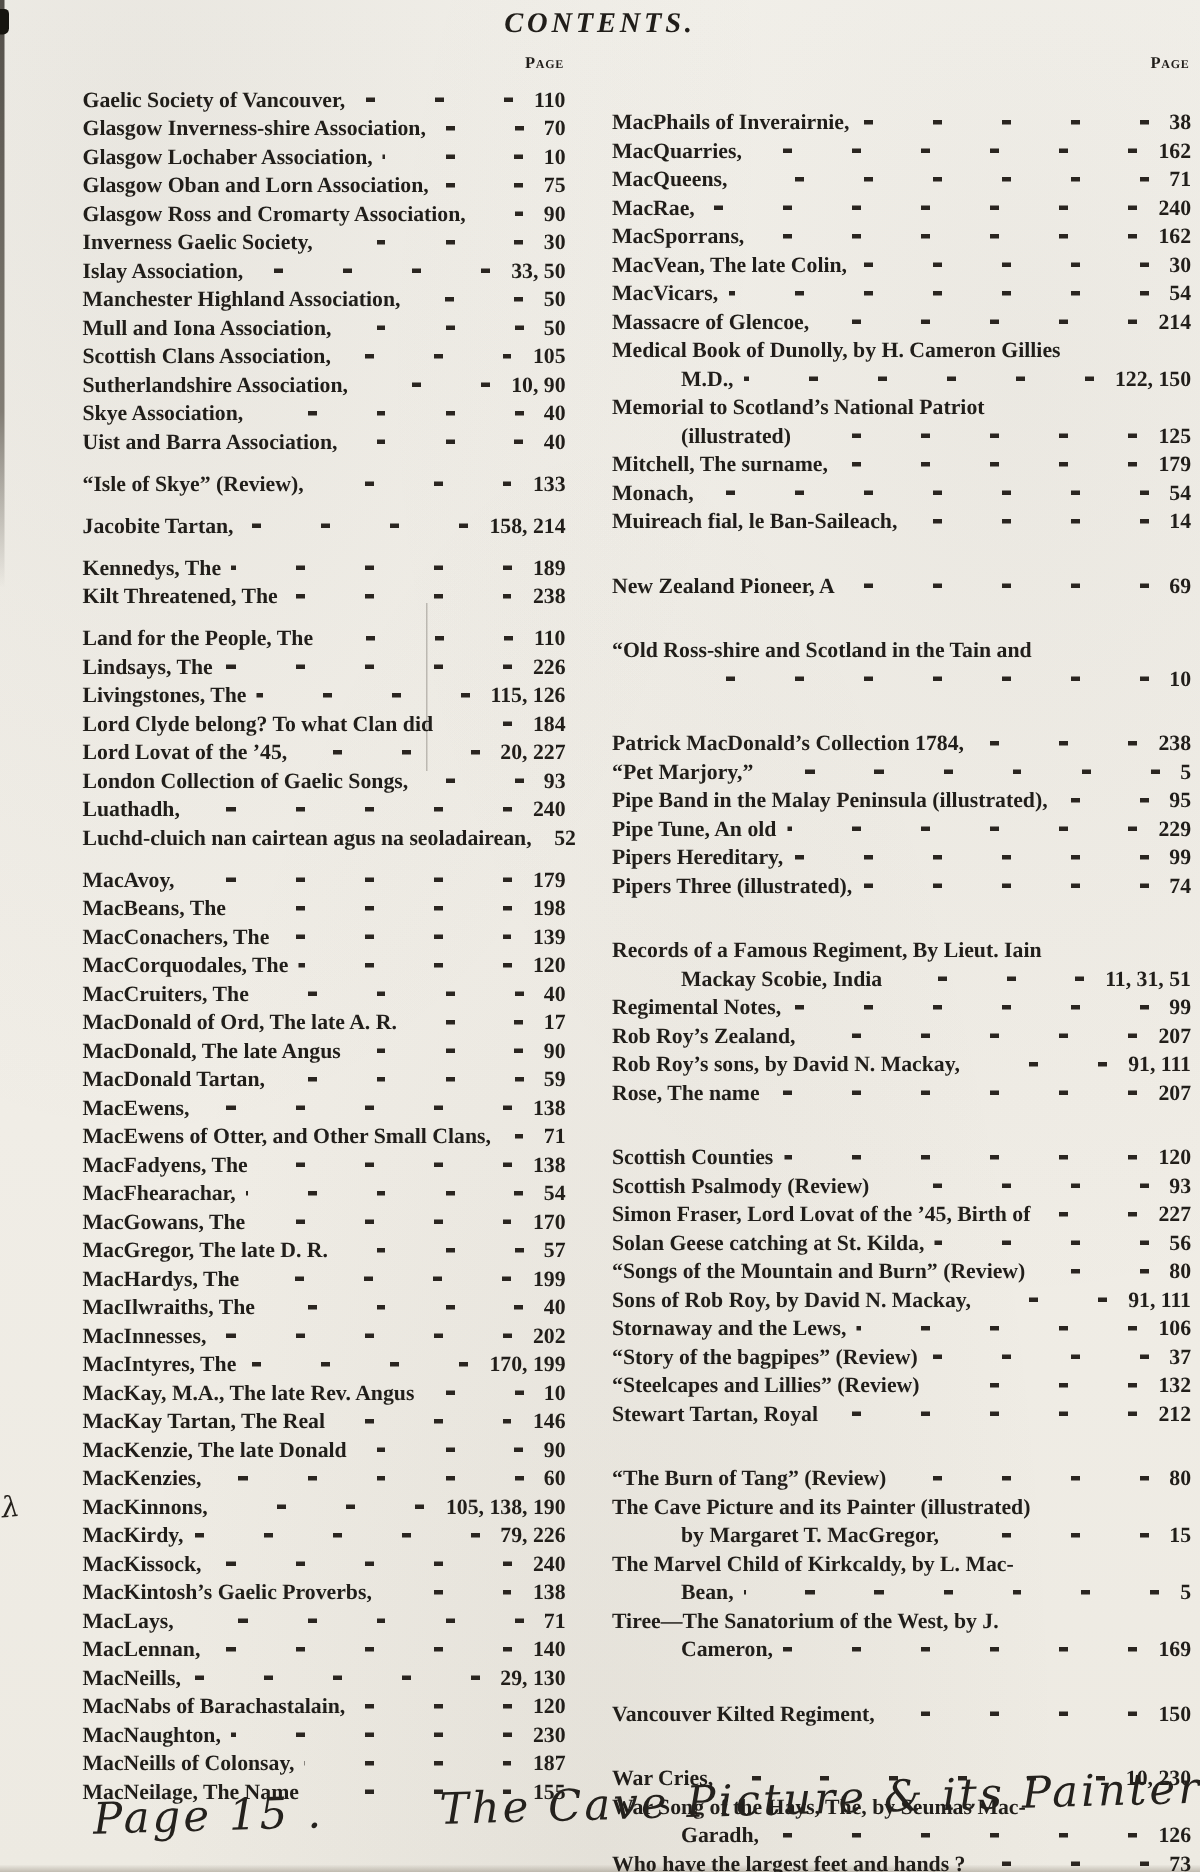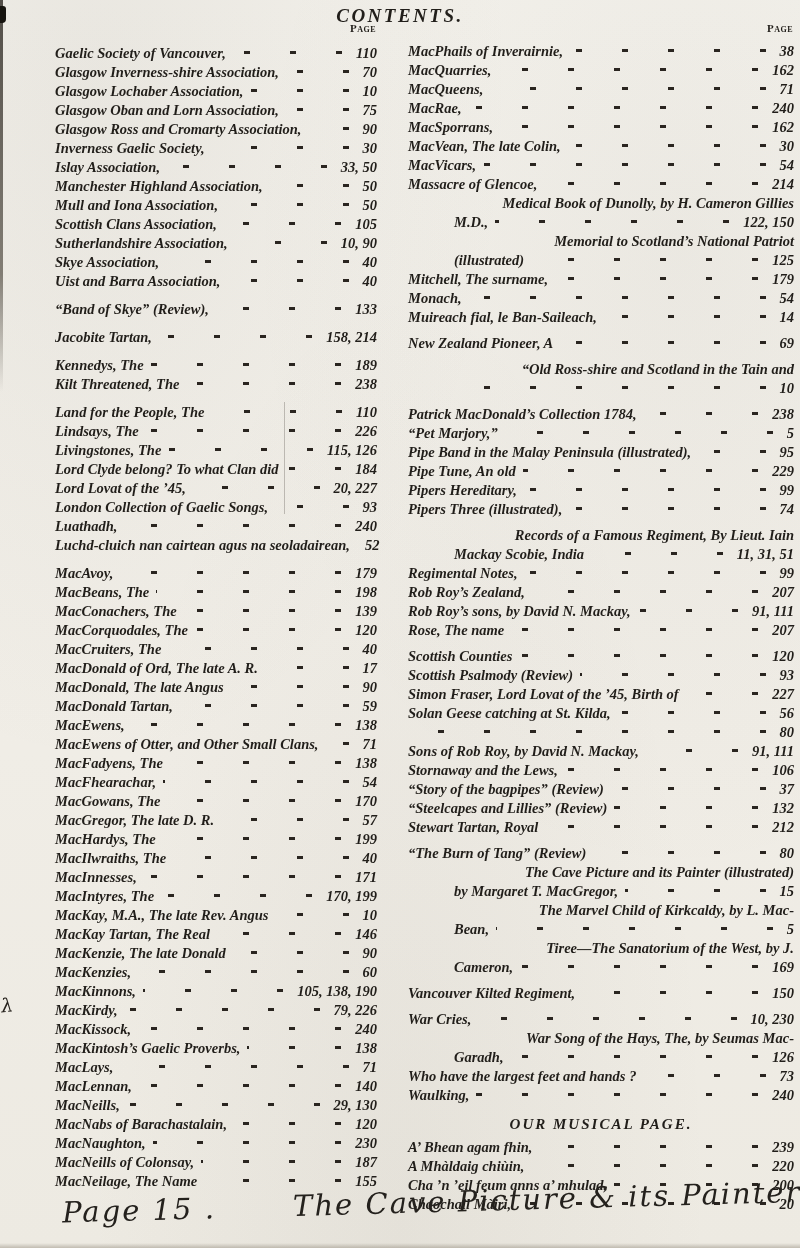--- a/index.html
+++ b/index.html
@@ -10,40 +10,40 @@
       radial-gradient(ellipse at 85% 20%, rgba(90,82,70,0.05), transparent 45%),
       radial-gradient(ellipse at 50% 98%, rgba(90,82,70,0.06), transparent 55%),
       linear-gradient(#f4f2ec,#f0ede6 60%,#edeae2);
     font-family:"Liberation Serif","DejaVu Serif",serif;
     color:#211e1a;
   }
   .title{
     position:absolute;top:5px;left:0;width:100%;text-align:center;
     font-size:19px;font-weight:bold;letter-spacing:2.5px;font-style:italic;
   }
-  .col{position:absolute;top:22px;font-size:14.5px;font-weight:bold;line-height:19px;}
+  .col{position:absolute;top:36px;font-size:14.5px;font-weight:bold;line-height:19px;}
   .col-left{left:55px;width:322px;}
   .col-right{left:408px;width:386px;}
   .pg-header{
     text-align:right;font-variant:small-caps;font-size:11px;letter-spacing:0.5px;
     margin-bottom:3px;padding-right:1px;line-height:13px;
   }
-  .section{margin-top:9px;font-style:italic;}
-  .col-right .section{margin-top:7px;}
+  .section{margin-top:9px;}
+  .col-right .section{margin-top:24px;}
   .section:first-of-type{margin-top:0;}
   .row{display:flex;align-items:baseline;}
   .lbl{white-space:nowrap;}
   .leader{
     flex:1 1 auto;min-width:4px;height:2.5px;align-self:center;
     margin:0 4px 0 7px;transform:translateY(-1px);
     background:repeating-linear-gradient(to left,
       transparent 0 10px,#2a2520 10px 16px,transparent 16px 46px);
   }
   .pg{white-space:nowrap;}
-  .l1{white-space:nowrap;text-align:right;}
+  .l1{white-space:nowrap;}
   .indent{flex:0 0 46px;}
   .musical-heading{
     text-align:center;letter-spacing:2px;margin:10px 0 4px 0;font-size:15px;
   }
   .handwriting{
     position:absolute;left:0;top:1186px;width:800px;
     font-family:"DejaVu Serif",serif;font-style:italic;
     font-size:29px;color:#24211d;transform:rotate(-1.6deg);
     letter-spacing:2px;white-space:nowrap;
   }
@@ -173,21 +173,21 @@
           <div class="row">
             <span class="lbl">Uist and Barra Association,</span>
             <span class="leader"></span>
             <span class="pg">40</span>
           </div>
         </div>
       </div>
       <div class="section">
         <div class="entry">
           <div class="row">
-            <span class="lbl">“Band of Skye” (Review),</span>
+            <span class="lbl">“Isle of Skye” (Review),</span>
             <span class="leader"></span>
             <span class="pg">133</span>
           </div>
         </div>
       </div>
       <div class="section">
         <div class="entry">
           <div class="row">
             <span class="lbl">Jacobite Tartan,</span>
             <span class="leader"></span>
@@ -379,21 +379,21 @@
           <div class="row">
             <span class="lbl">MacIlwraiths, The</span>
             <span class="leader"></span>
             <span class="pg">40</span>
           </div>
         </div>
         <div class="entry">
           <div class="row">
             <span class="lbl">MacInnesses,</span>
             <span class="leader"></span>
-            <span class="pg">171</span>
+            <span class="pg">202</span>
           </div>
         </div>
         <div class="entry">
           <div class="row">
             <span class="lbl">MacIntyres, The</span>
             <span class="leader"></span>
             <span class="pg">170, 199</span>
           </div>
         </div>
         <div class="entry">
@@ -729,20 +729,21 @@
         </div>
         <div class="entry">
           <div class="row">
             <span class="lbl">Solan Geese catching at St. Kilda,</span>
             <span class="leader"></span>
             <span class="pg">56</span>
           </div>
         </div>
         <div class="entry">
           <div class="row">
+            <span class="lbl">“Songs of the Mountain and Burn” (Review)</span>
             <span class="leader"></span>
             <span class="pg">80</span>
           </div>
         </div>
         <div class="entry">
           <div class="row">
             <span class="lbl">Sons of Rob Roy, by David N. Mackay,</span>
             <span class="leader"></span>
             <span class="pg">91, 111</span>
           </div>

